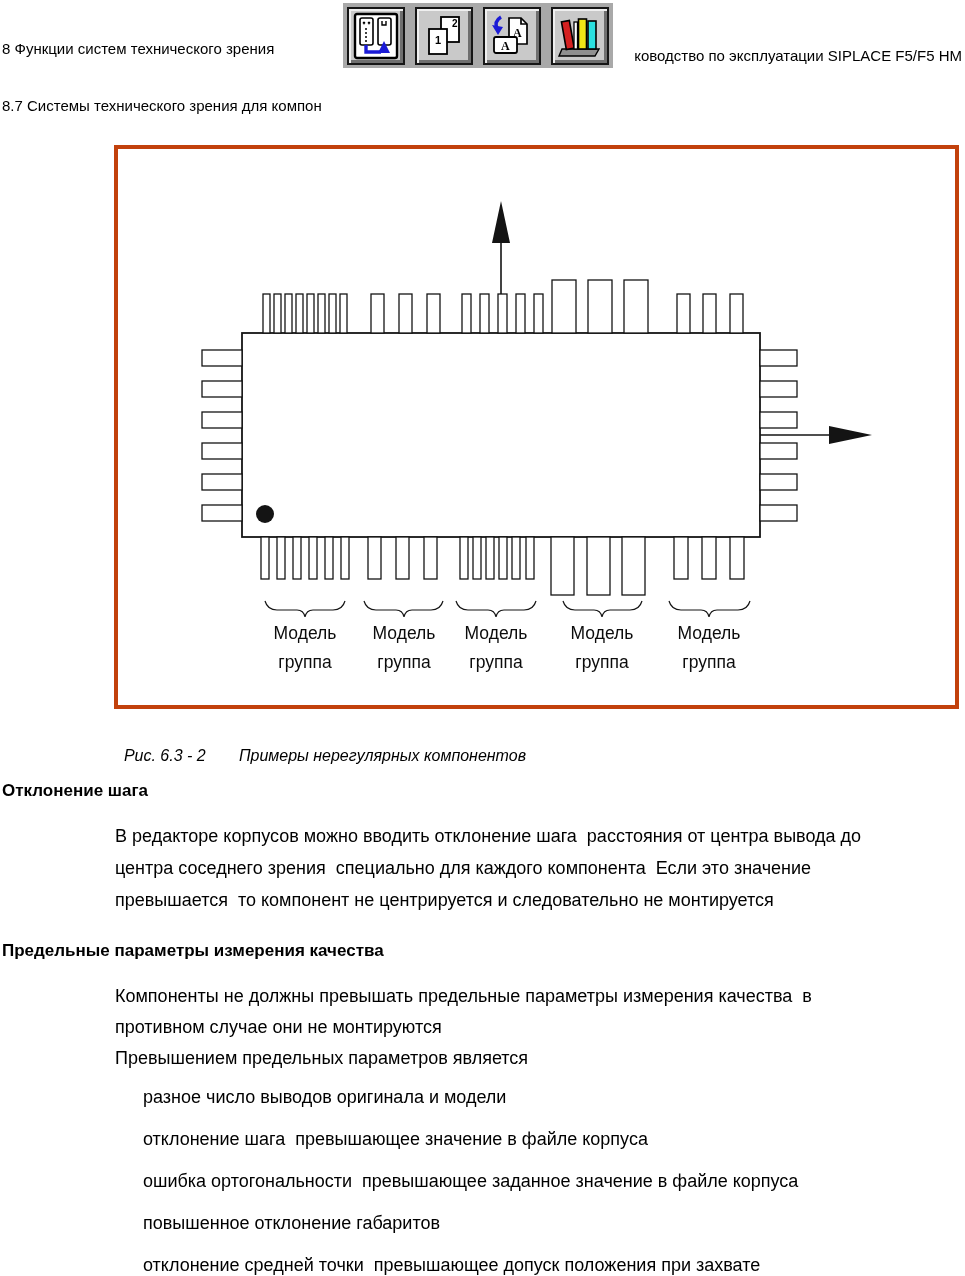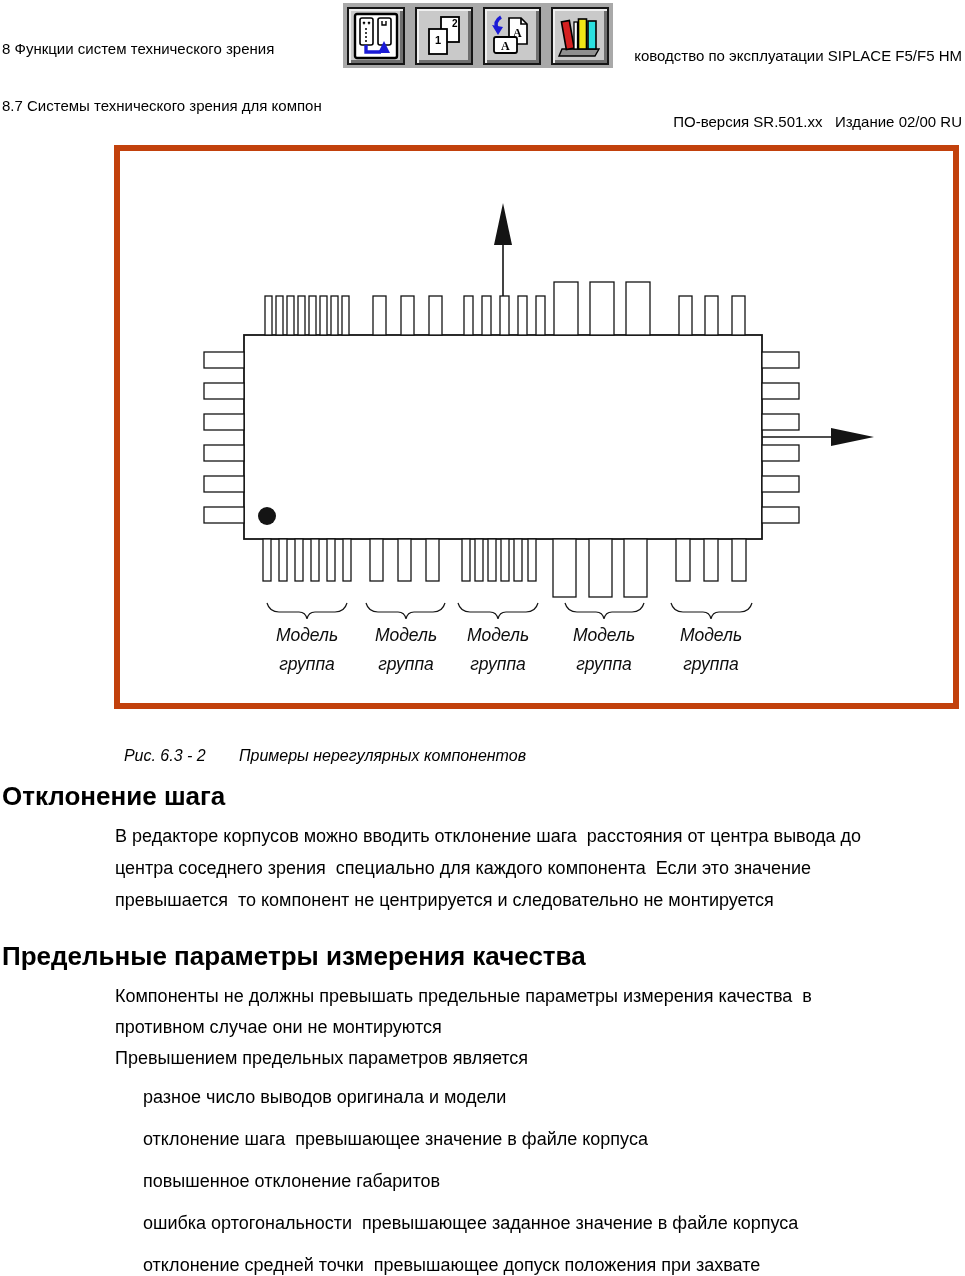--- a/index.html
+++ b/index.html
@@ -20,46 +20,45 @@
   .tb-btn{
     width:58px;height:58px;padding:0;margin:0;cursor:pointer;
     background:#c9c9c9;border:2px solid #161616;
     box-shadow:inset 2px 2px 0 #efefef, inset -3px -3px 0 #6f6f6f;
     display:flex;align-items:center;justify-content:center;
   }
   .tb-btn svg{display:block;}
   
   .figure-frame{
     position:absolute;left:114px;top:145px;width:845px;height:564px;
-    border:6px solid #c2410c;box-sizing:border-box;background:#fff;font-style:italic;
+    border:4px solid #c2410c;box-sizing:border-box;background:#fff;
   }
   .figure-frame svg{display:block;}
   .fig-label{font-family:"Liberation Sans",sans-serif;font-size:17.5px;fill:#0c0c0c;}
   .caption{position:absolute;left:115px;top:729px;font-size:16px;font-style:italic;white-space:pre;}
   .cap-label{display:inline-block;width:115px;}
   
-  .h-section{position:absolute;left:2px;font-size:26px;font-weight:bold;white-space:pre;}
+  .h-section{position:absolute;left:2px;font-size:17px;font-weight:bold;white-space:pre;}
   .para{position:absolute;left:115px;width:830px;}
   .text-line{font-size:18px;line-height:32px;white-space:pre;}
   .para2 .text-line{line-height:31px;}
   .vlist{position:absolute;left:143px;width:810px;}
   .list-item{font-size:18px;height:42px;line-height:20px;white-space:pre;}
   .ink{stroke:#141414;fill:#ffffff;}
 </style>
 </head>
 <body>
 
 <div class="hdr-left">
   <div>8 Функции систем технического зрения</div>
   <div>8.7 Системы технического зрения для компон</div>
 </div>
 
 <div class="hdr-right">
   <div>ководство по эксплуатации SIPLACE F5/F5 HM</div>
-  <div>ПО-версия SR.501.xx   Издание 02/00 RU</div>
 </div>
 
 <div class="toolbar">
 
   <button class="tb-btn">
     <svg width="46" height="48" viewBox="0 0 46 48">
       <rect x="2" y="2" width="42" height="44" fill="#ffffff" stroke="#000" stroke-width="2.4" rx="2"></rect>
       <rect x="7" y="6" width="13" height="27" fill="#fff" stroke="#000" stroke-width="1.6" rx="2"></rect>
       <rect x="25" y="6" width="13" height="27" fill="#fff" stroke="#000" stroke-width="1.6" rx="2"></rect>
       <path d="M10 10 l2 2 m0 -2 l-2 2 M15 10 l2 2 m0 -2 l-2 2" stroke="#000" stroke-width="1.2"></path>
@@ -225,16 +224,16 @@
 
 <div class="para para2" style="top:981px;">
   <div class="text-line">Компоненты не должны превышать предельные параметры измерения качества  в</div>
   <div class="text-line">противном случае они не монтируются</div>
   <div class="text-line">Превышением предельных параметров является</div>
 </div>
 
 <div class="vlist" style="top:1087px;">
   <div class="list-item">разное число выводов оригинала и модели</div>
   <div class="list-item">отклонение шага  превышающее значение в файле корпуса</div>
+  <div class="list-item">ошибка ортогональности  превышающее заданное значение в файле корпуса</div>
   <div class="list-item">повышенное отклонение габаритов</div>
-  <div class="list-item">ошибка ортогональности  превышающее заданное значение в файле корпуса</div>
   <div class="list-item">отклонение средней точки  превышающее допуск положения при захвате</div>
 </div>
 
 </body></html>

